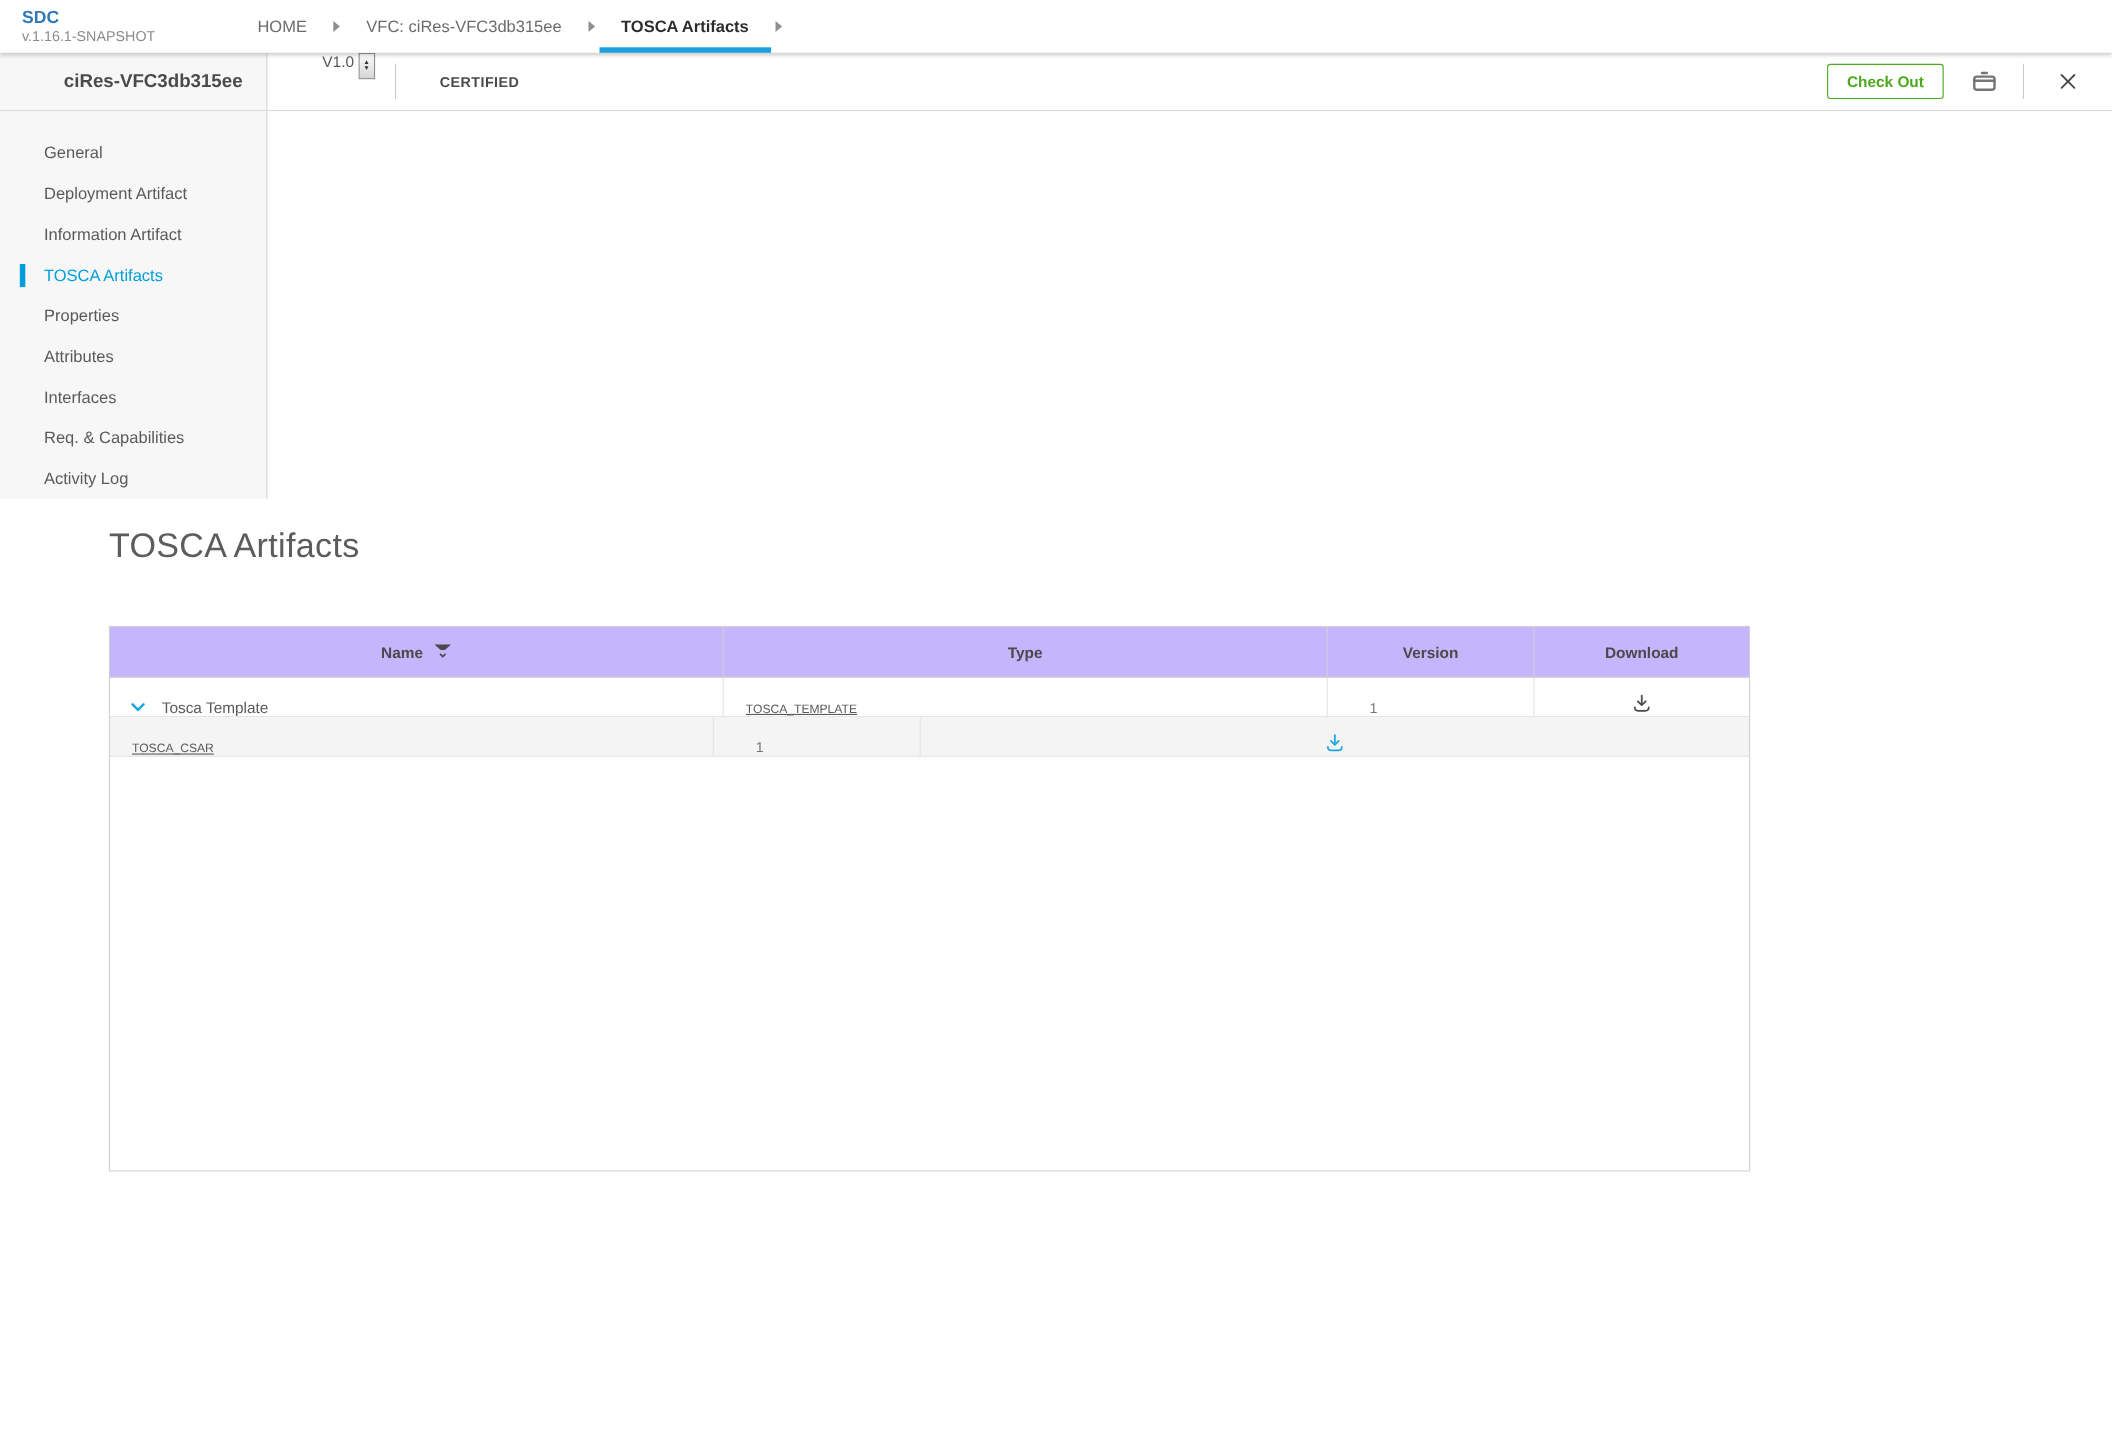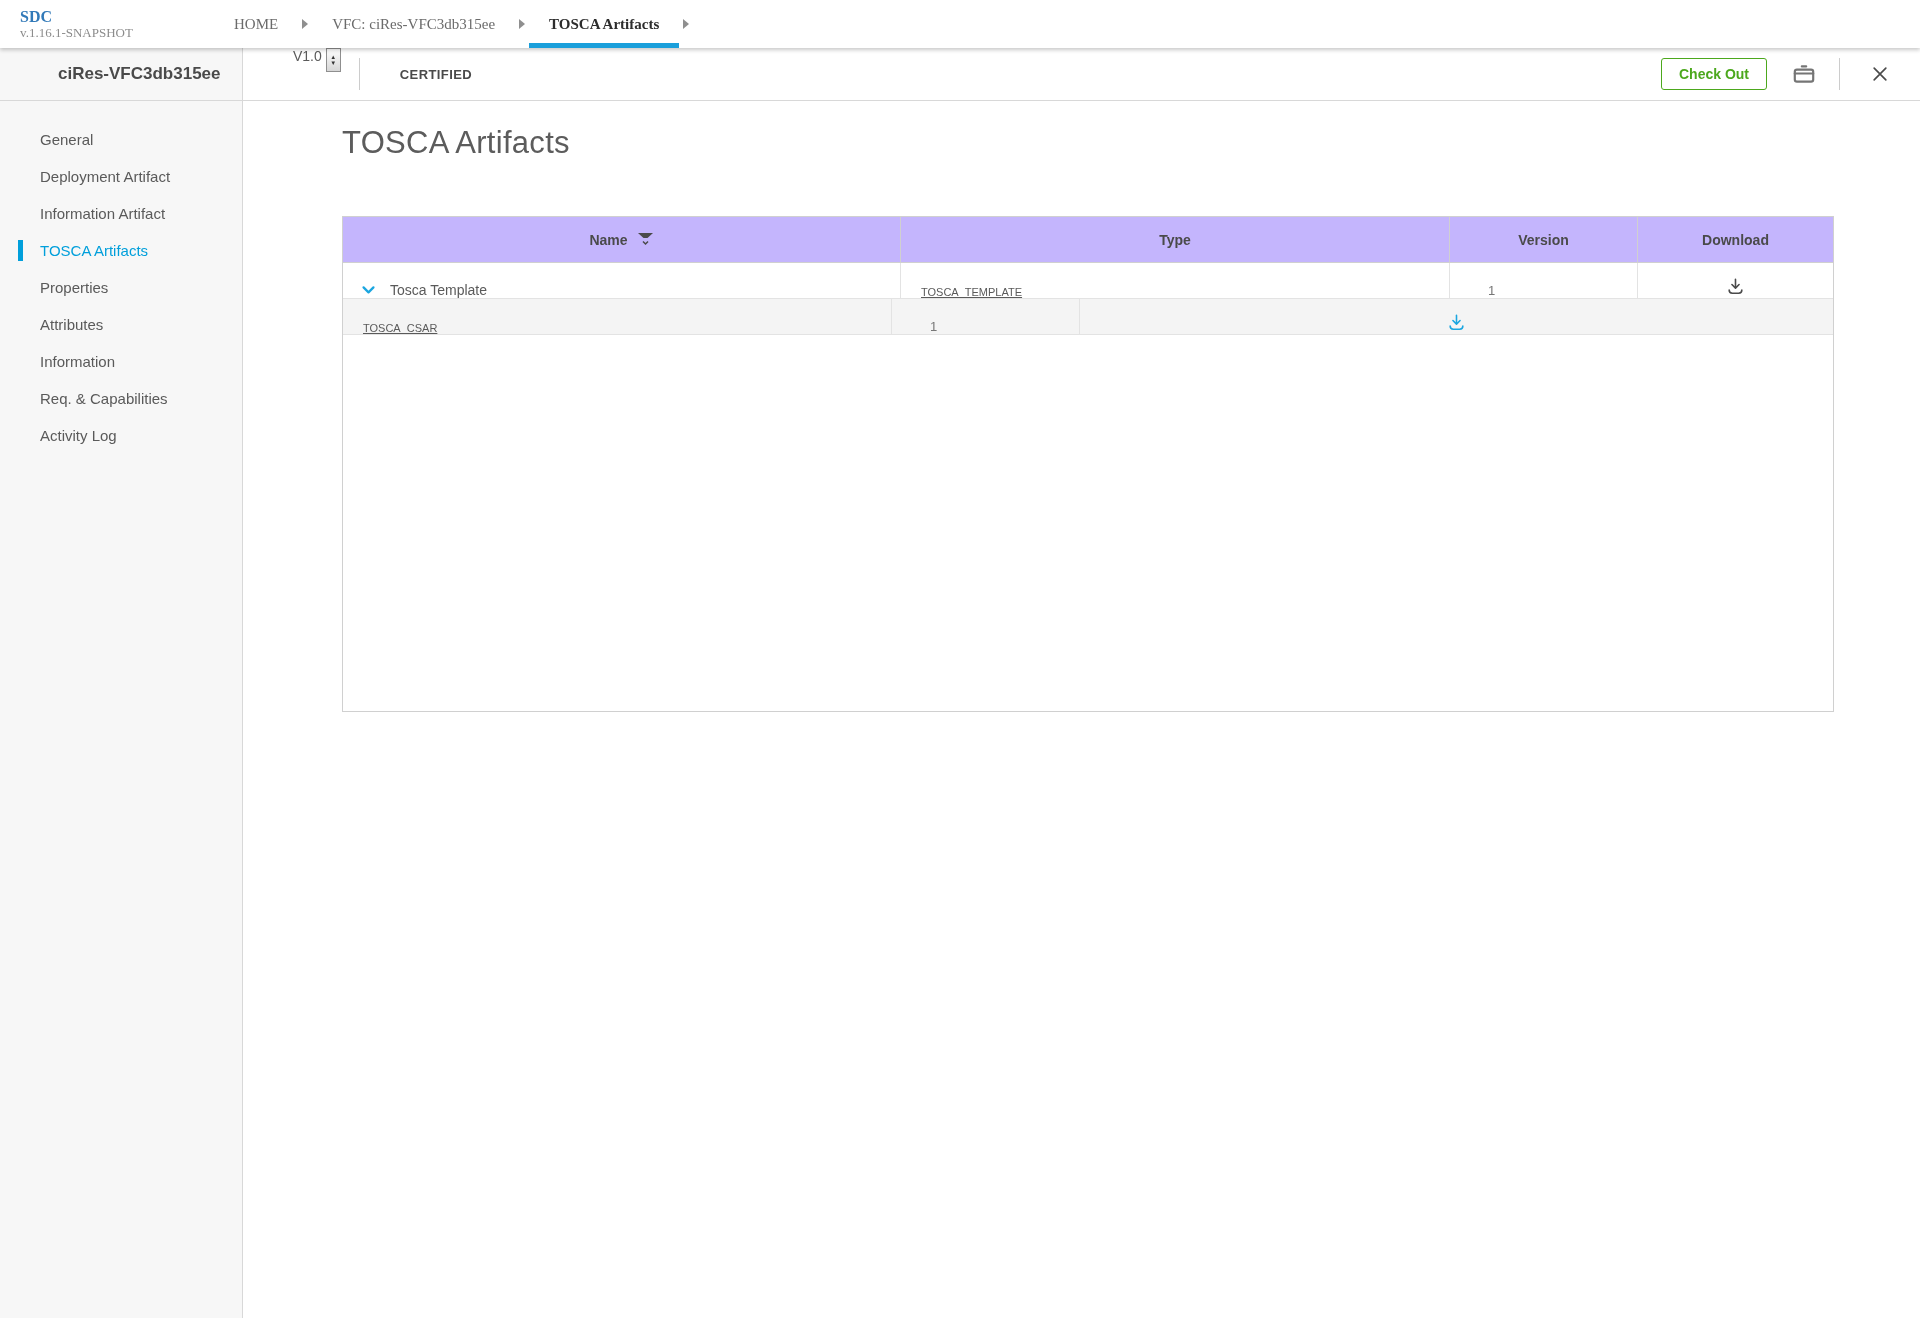--- a/index.html
+++ b/index.html
@@ -13,21 +13,20 @@
 
   
   .topnav {
     height: 48px;
     background: #ffffff;
     display: flex;
     align-items: stretch;
     position: relative;
     z-index: 5;
     box-shadow: 0 2px 4px rgba(0,0,0,0.22);
-    font-family: Liberation Serif, serif;
   }
   .logo-block {
     width: 212px;
     padding-left: 20px;
     display: flex;
     flex-direction: column;
     justify-content: center;
   }
   .logo-title { font-size: 16px; font-weight: 700; color: #3179b8; line-height: 17px; }
   .logo-version { font-size: 13px; color: #8c8c8c; line-height: 15px; }
@@ -104,21 +103,21 @@
     align-self: center;
     background: none; border: none; cursor: pointer;
     display: flex; align-items: center; justify-content: center;
     padding: 4px;
   }
   .print-btn { margin-right: 18px; }
   .header-vdiv { margin-right: 26px; }
   .close-btn { margin-right: 26px; }
 
   
-  .workspace { display: flex; height: 1217px; }
+  .workspace { display: flex; height: 1217px; flex-direction: column; }
   .sidebar {
     width: 243px;
     background: #f7f7f7;
     border-right: 1px solid #d8d8d8;
     padding-top: 20px;
   }
   .side-item {
     height: 37px;
     display: flex; align-items: center;
     padding-left: 40px;
@@ -233,21 +232,21 @@
 </div>
 
 <div class="workspace">
   <aside class="sidebar">
     <div class="side-item">General</div>
     <div class="side-item">Deployment Artifact</div>
     <div class="side-item">Information Artifact</div>
     <div class="side-item active">TOSCA Artifacts</div>
     <div class="side-item">Properties</div>
     <div class="side-item">Attributes</div>
-    <div class="side-item">Information</div>
+    <div class="side-item">Interfaces</div>
     <div class="side-item">Req. &amp; Capabilities</div>
     <div class="side-item">Activity Log</div>
   </aside>
 
   <main class="main">
     <h1 class="page-title">TOSCA Artifacts</h1>
 
     <div class="table-wrap">
       <div class="thead">
         <div class="th col-name">

